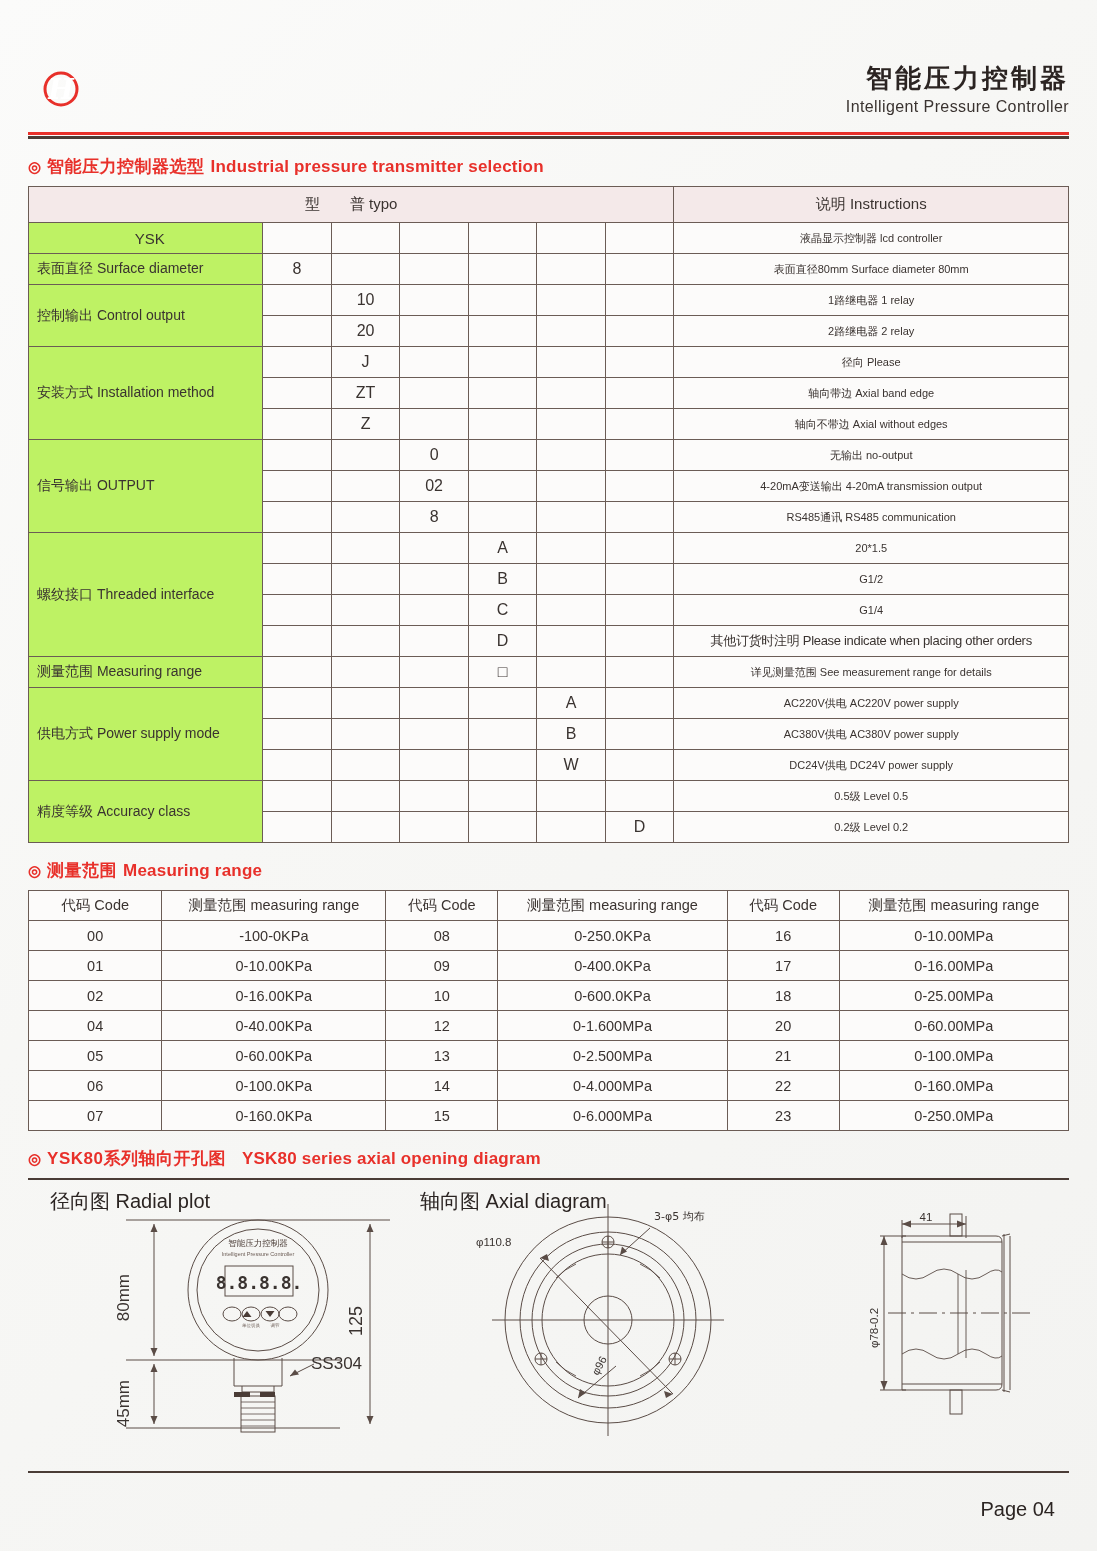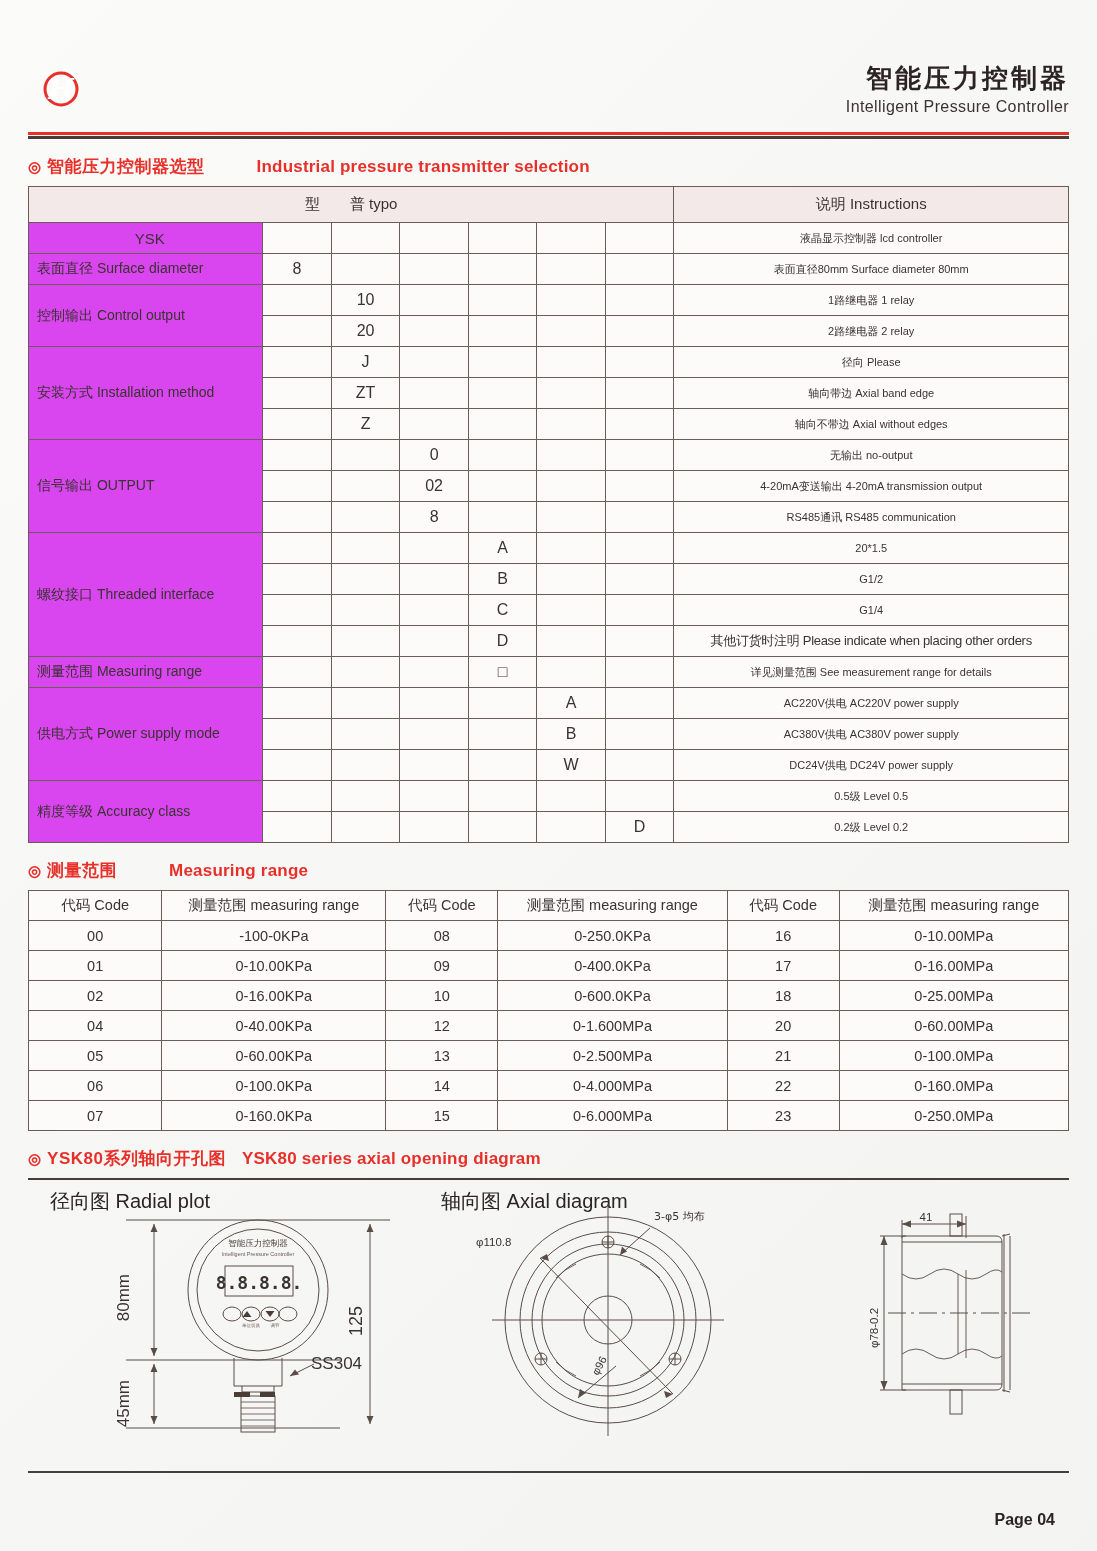--- a/index.html
+++ b/index.html
@@ -32,34 +32,34 @@
   .rule-red { height:3px; background:#e8302a; }
   .rule-dark { height:3px; background:#4a3c36; margin-top:1px; }
 
   
   .sec-head {
     display:flex; align-items:center; gap:6px;
     color:#e8302a; font-weight:700; margin:16px 0 8px 0;
   }
   .sec-mark { font-size:15px; line-height:1; }
   .sec-cn { font-size:17px; letter-spacing:.5px; }
-  .sec-en { font-size:17px; letter-spacing:.2px;margin-left:46px; }
+  .sec-en { font-size:17px; letter-spacing:.2px; }
   .sec-head.tight .sec-en { margin-left:10px; }
 
   
   table { border-collapse:collapse; width:100%; }
   .sel-table { table-layout:fixed; }
   .sel-table td, .sel-table th {
     border:1px solid #6b5c55;
     height:31px; font-size:14.5px; text-align:center; vertical-align:middle;
     background:#fcfbfa;
   }
   .sel-table .hdr { background:#f4e9e9; font-size:15px; height:36px; }
   .sel-table .lbl {
-    background:#d946ef; text-align:left; padding-left:8px; font-size:14px;
+    background:#bef264; text-align:left; padding-left:8px; font-size:14px;
   }
   .sel-table .code { font-size:16px; }
   .sel-table .instr { font-size:11px; }
   .sel-table .instr.squeeze { font-size:13px; letter-spacing:-.3px; }
   .blank { background:#fcfbfa; }
 
   
   .mr-table { table-layout:fixed; }
   .mr-table td, .mr-table th {
     border:1px solid #6b5c55; height:30px;
@@ -67,21 +67,21 @@
   }
   .mr-table th { font-size:14.5px; font-weight:400; }
 
   
   .diag-rule { height:2px; background:#4a3c36; margin:6px 0 0 0; }
   .diagrams { position:relative; height:258px; margin-top:4px; }
   .diag-title { font-size:20px; color:#2b2422; position:absolute; }
   .svg-wrap { position:absolute; }
 
   .footer-rule { position:absolute; left:28px; right:28px; bottom:78px; height:2px; background:#4a3c36; }
-  .page-num { position:absolute; right:42px; bottom:22px; font-size:16px; font-weight:700; color:#2b2422; }
+  .page-num { position:absolute; right:42px; bottom:30px; font-size:20px; font-weight:400; color:#2b2422; }
 
   .v-rot { writing-mode: vertical-rl; transform: rotate(180deg); }
 </style>
 </head>
 <body>
 
 <div class="page">
 
   <div class="header">
     <div class="brand">
@@ -476,21 +476,21 @@
       <span class="v-rot">80mm</span>
     </div>
     <div style="position:absolute; left:86px; top:196px; font-size:17px;">
       <span class="v-rot">45mm</span>
     </div>
     <div style="position:absolute; left:318px; top:122px; font-size:18px;">
       <span class="v-rot">125</span>
     </div>
     <div style="position:absolute; left:283px; top:170px; font-size:17px;">SS304</div>
 
-    <div class="diag-title" style="left:413px; top:4px;">轴向图 Axial diagram</div>
+    <div class="diag-title" style="left:392px; top:4px;">轴向图 Axial diagram</div>
     <div class="svg-wrap" style="left:440px; top:14px;">
       <svg width="280" height="238" viewBox="0 0 280 238">
         <g stroke="#5a4c46" fill="none" stroke-width="1">
           <circle cx="140" cy="122" r="103"></circle>
           <circle cx="140" cy="122" r="88"></circle>
           <circle cx="140" cy="122" r="76"></circle>
           <circle cx="140" cy="122" r="66"></circle>
           <circle cx="140" cy="122" r="24"></circle>
           <line x1="140" y1="6" x2="140" y2="238"></line>
           <line x1="24" y1="122" x2="256" y2="122"></line>

